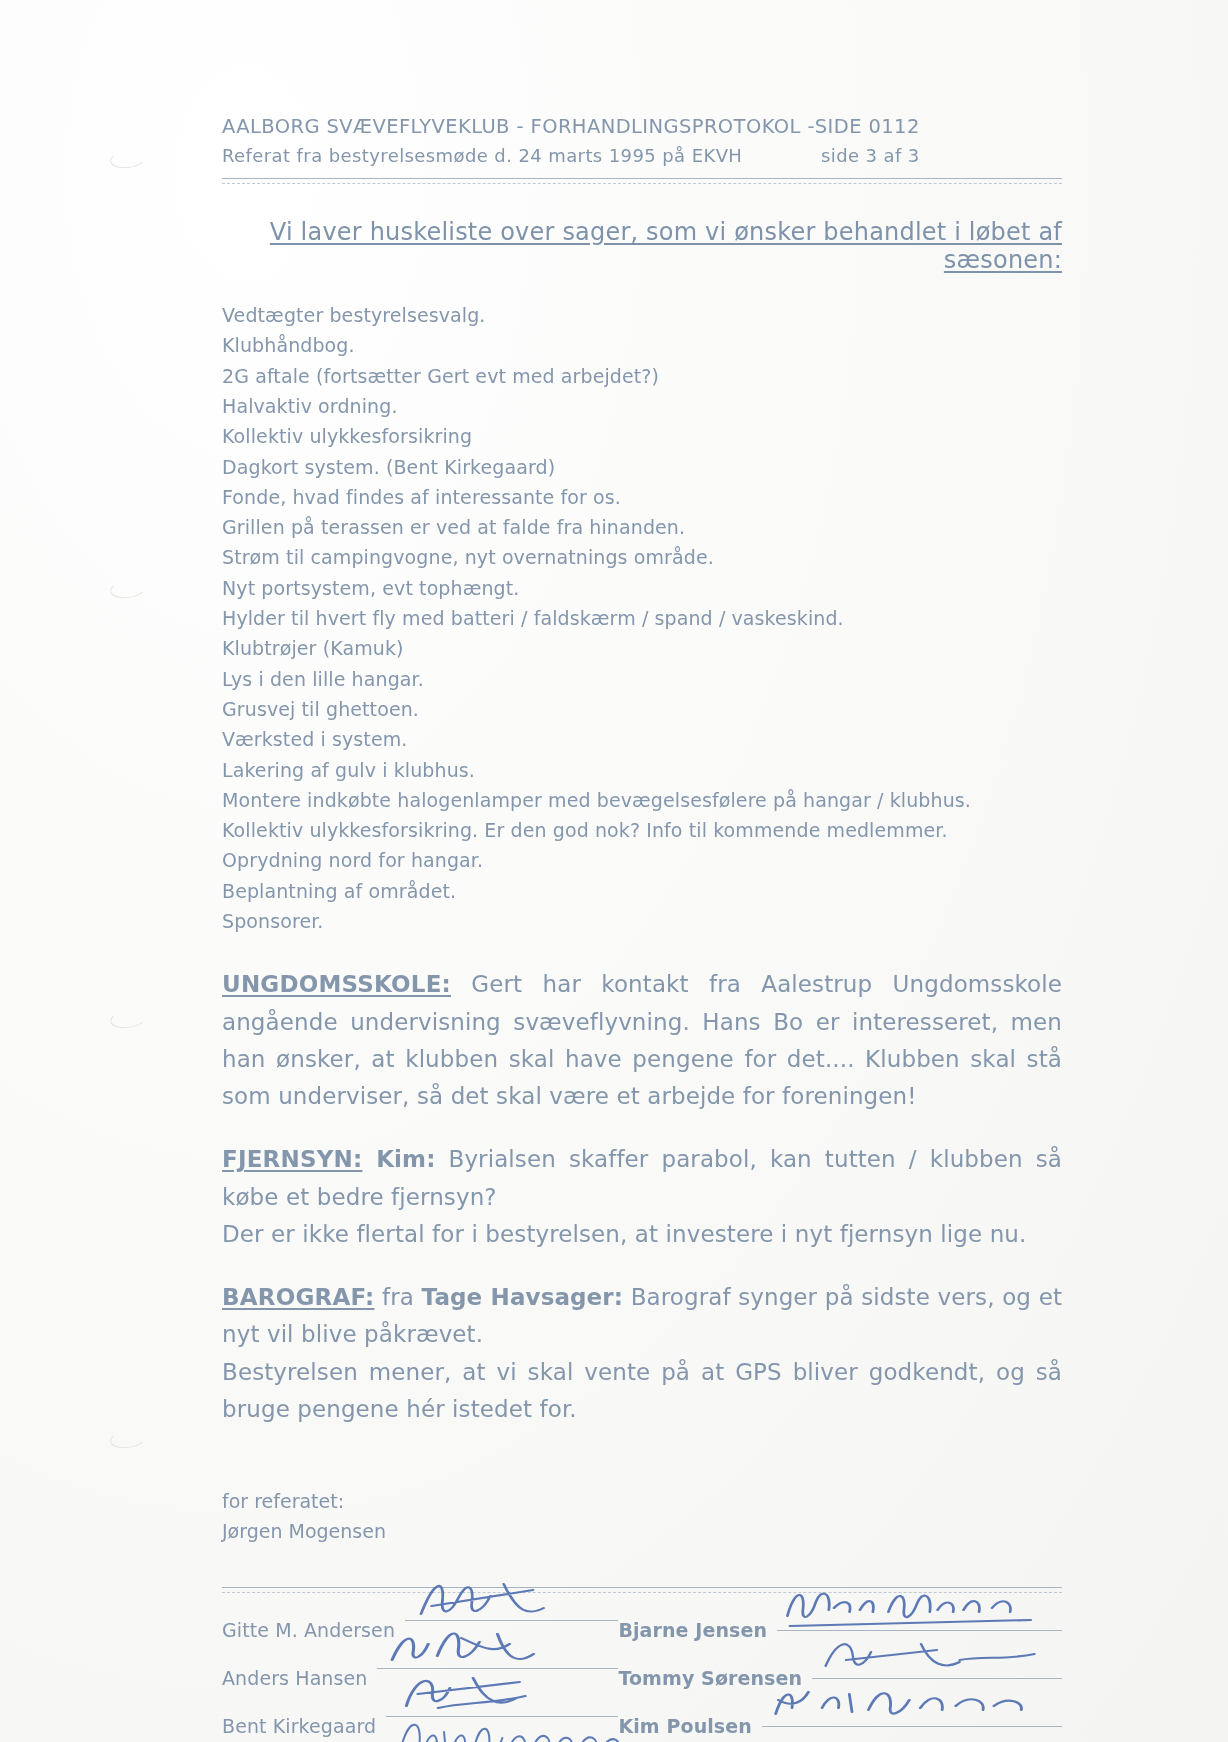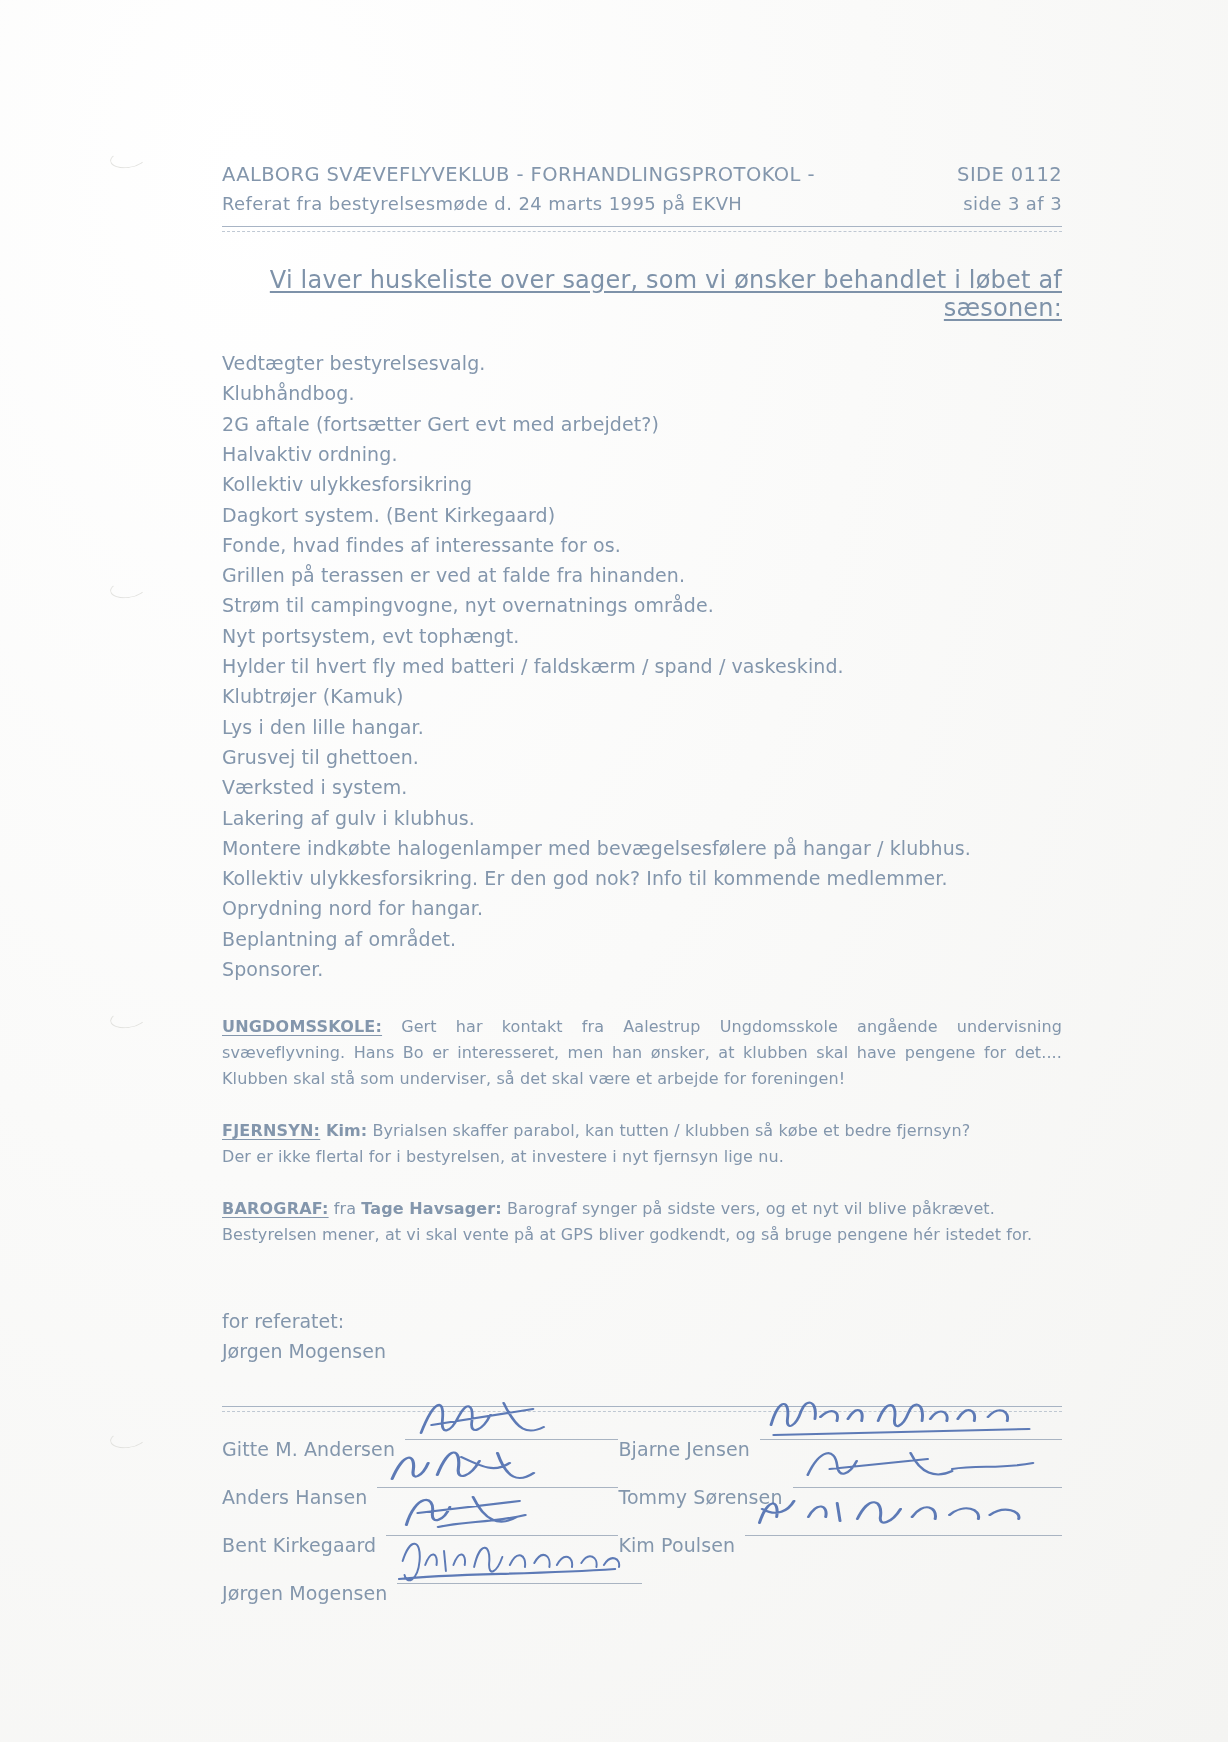--- a/index.html
+++ b/index.html
@@ -46,27 +46,25 @@
   .content {
     position: absolute;
     left: 222px;
     top: 112px;
     width: 840px;
   }
 
   
   .header {
     display: flex;
-    justify-content: space-between;
     align-items: flex-start;
     font-size: 19.5px;
     letter-spacing: .4px;
     line-height: 1.55;
     color: #8396ac;
-    margin-top: 48px;
   }
   .header .left { white-space: nowrap; }
   .header .right { text-align: right; white-space: nowrap; }
   .header .line2 { font-size: 18px; }
 
   .rule {
     margin-top: 8px;
     height: 4px;
     border-top: 1.5px solid #9aa8bb;
     border-bottom: 1px dashed #b6c0cd;
@@ -88,21 +86,21 @@
     margin-top: 26px;
     font-size: 19px;
     line-height: 1.595;
     letter-spacing: .1px;
     color: #8396ac;
   }
   .list div { white-space: nowrap; }
 
   .para {
     margin-top: 30px;
-    font-size: 16px;
+    font-size: 23px;
     line-height: 1.62;
     text-align: justify;
     letter-spacing: .1px;
     color: #8396ac;
   }
   .para .lead {
     text-decoration: underline;
     text-underline-offset: 3px;
     font-weight: bold;
     letter-spacing: .2px;
@@ -168,22 +166,23 @@
     fill: none;
     stroke: #4f6fb0;
     stroke-width: 2.1;
     stroke-linecap: round;
     stroke-linejoin: round;
     opacity: .92;
   }
   .sig-last {
     position: relative;
     display: flex;
-    align-items: flex-start;
+    align-items: center;
     width: 470px;
+    font-weight: bold;
   }
 </style>
 </head>
 <body>
 
 <div class="page">
 
   <div class="hole h1"></div>
   <div class="hole h2"></div>
   <div class="hole h3"></div>

